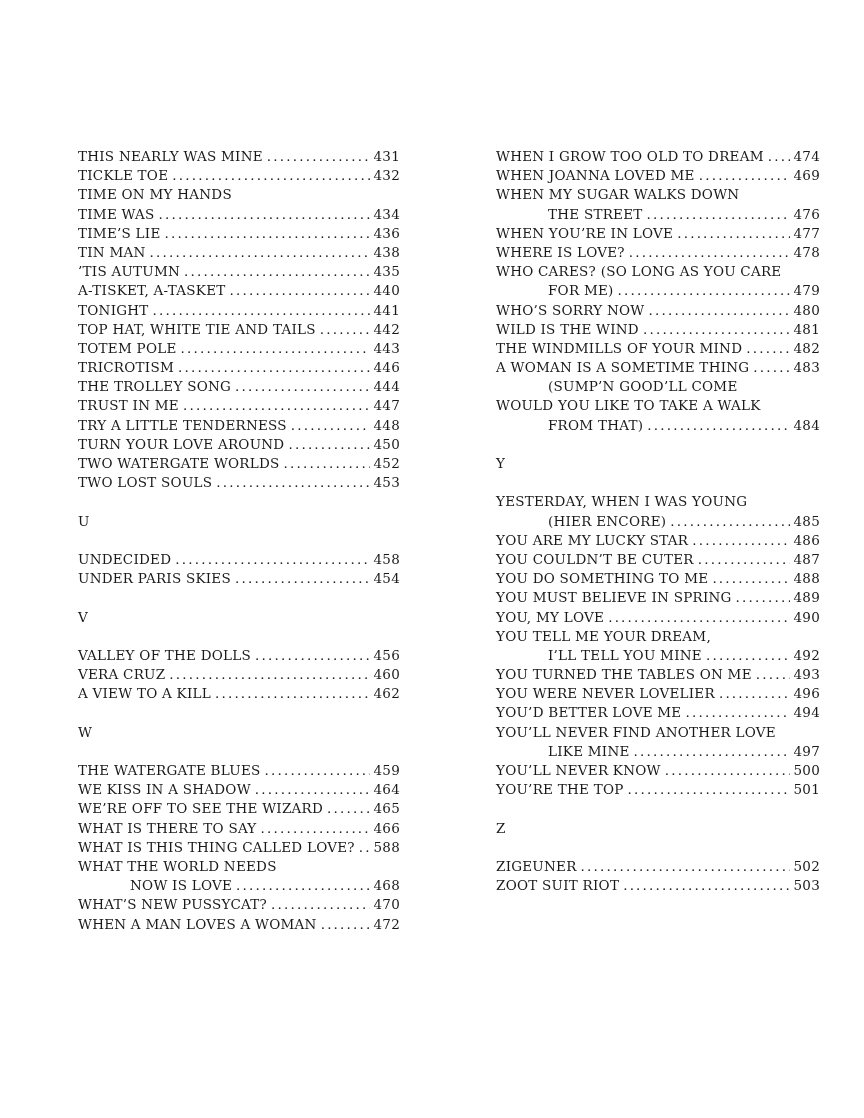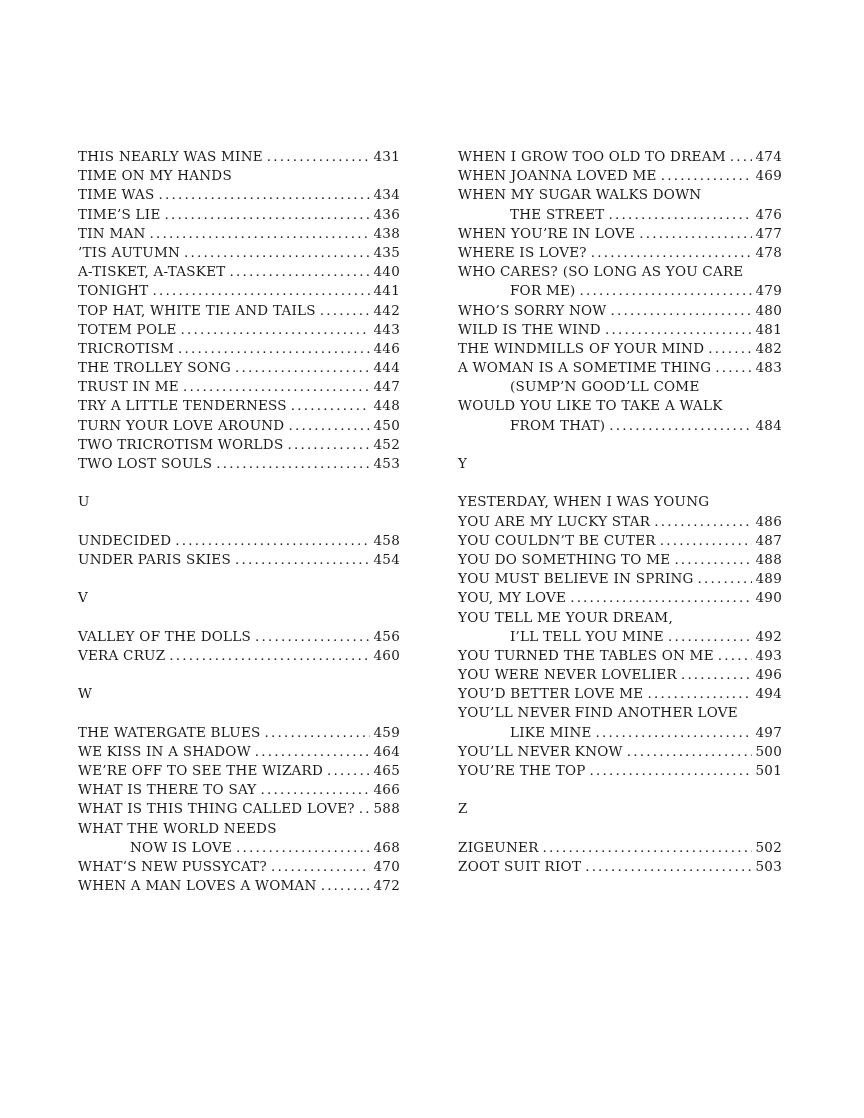--- a/index.html
+++ b/index.html
@@ -24,20 +24,21 @@
     display: flex;
     padding: 147px 0 0 78px;
     gap: 58px;
   }
   .col {
     width: 322px;
     flex: 0 0 auto;
   }
   .col.right {
     width: 324px;
+    margin-left: 38px;
   }
   .row {
     display: flex;
     align-items: baseline;
     height: 19.2px;
     line-height: 19.2px;
     font-size: 13.5px;
     letter-spacing: 0.25px;
     white-space: nowrap;
   }
@@ -74,20 +75,25 @@
 
 <div class="book-page">
   <div class="index-content">
     <div class="col left">
         <div class="row entry">
           <span class="title">THIS NEARLY WAS MINE</span>
           <span class="dots"></span>
           <span class="pagenum">431</span>
         </div>
         <div class="row entry">
+          <span class="title">TICKLE TOE</span>
+          <span class="dots"></span>
+          <span class="pagenum">432</span>
+        </div>
+        <div class="row entry">
           <span class="title">TIME ON MY HANDS</span>
         </div>
         <div class="row entry">
           <span class="title">TIME WAS</span>
           <span class="dots"></span>
           <span class="pagenum">434</span>
         </div>
         <div class="row entry">
           <span class="title">TIME’S LIE</span>
           <span class="dots"></span>
@@ -142,21 +148,21 @@
           <span class="title">TRY A LITTLE TENDERNESS</span>
           <span class="dots"></span>
           <span class="pagenum">448</span>
         </div>
         <div class="row entry">
           <span class="title">TURN YOUR LOVE AROUND</span>
           <span class="dots"></span>
           <span class="pagenum">450</span>
         </div>
         <div class="row entry">
-          <span class="title">TWO TRICROTISM WORLDS</span>
+          <span class="title">TWO WATERGATE WORLDS</span>
           <span class="dots"></span>
           <span class="pagenum">452</span>
         </div>
         <div class="row entry">
           <span class="title">TWO LOST SOULS</span>
           <span class="dots"></span>
           <span class="pagenum">453</span>
         </div>
         <div class="row gap"></div>
         <div class="row section-letter">
@@ -181,20 +187,25 @@
         <div class="row entry">
           <span class="title">VALLEY OF THE DOLLS</span>
           <span class="dots"></span>
           <span class="pagenum">456</span>
         </div>
         <div class="row entry">
           <span class="title">VERA CRUZ</span>
           <span class="dots"></span>
           <span class="pagenum">460</span>
         </div>
+        <div class="row entry">
+          <span class="title">A VIEW TO A KILL</span>
+          <span class="dots"></span>
+          <span class="pagenum">462</span>
+        </div>
         <div class="row gap"></div>
         <div class="row section-letter">
           <span>W</span>
         </div>
         <div class="row gap"></div>
         <div class="row entry">
           <span class="title">THE WATERGATE BLUES</span>
           <span class="dots"></span>
           <span class="pagenum">459</span>
         </div>
@@ -305,20 +316,25 @@
           <span class="dots"></span>
           <span class="pagenum">484</span>
         </div>
         <div class="row gap"></div>
         <div class="row section-letter">
           <span>Y</span>
         </div>
         <div class="row gap"></div>
         <div class="row entry">
           <span class="title">YESTERDAY, WHEN I WAS YOUNG</span>
+        </div>
+        <div class="row entry indent">
+          <span class="title">(HIER ENCORE)</span>
+          <span class="dots"></span>
+          <span class="pagenum">485</span>
         </div>
         <div class="row entry">
           <span class="title">YOU ARE MY LUCKY STAR</span>
           <span class="dots"></span>
           <span class="pagenum">486</span>
         </div>
         <div class="row entry">
           <span class="title">YOU COULDN’T BE CUTER</span>
           <span class="dots"></span>
           <span class="pagenum">487</span>

